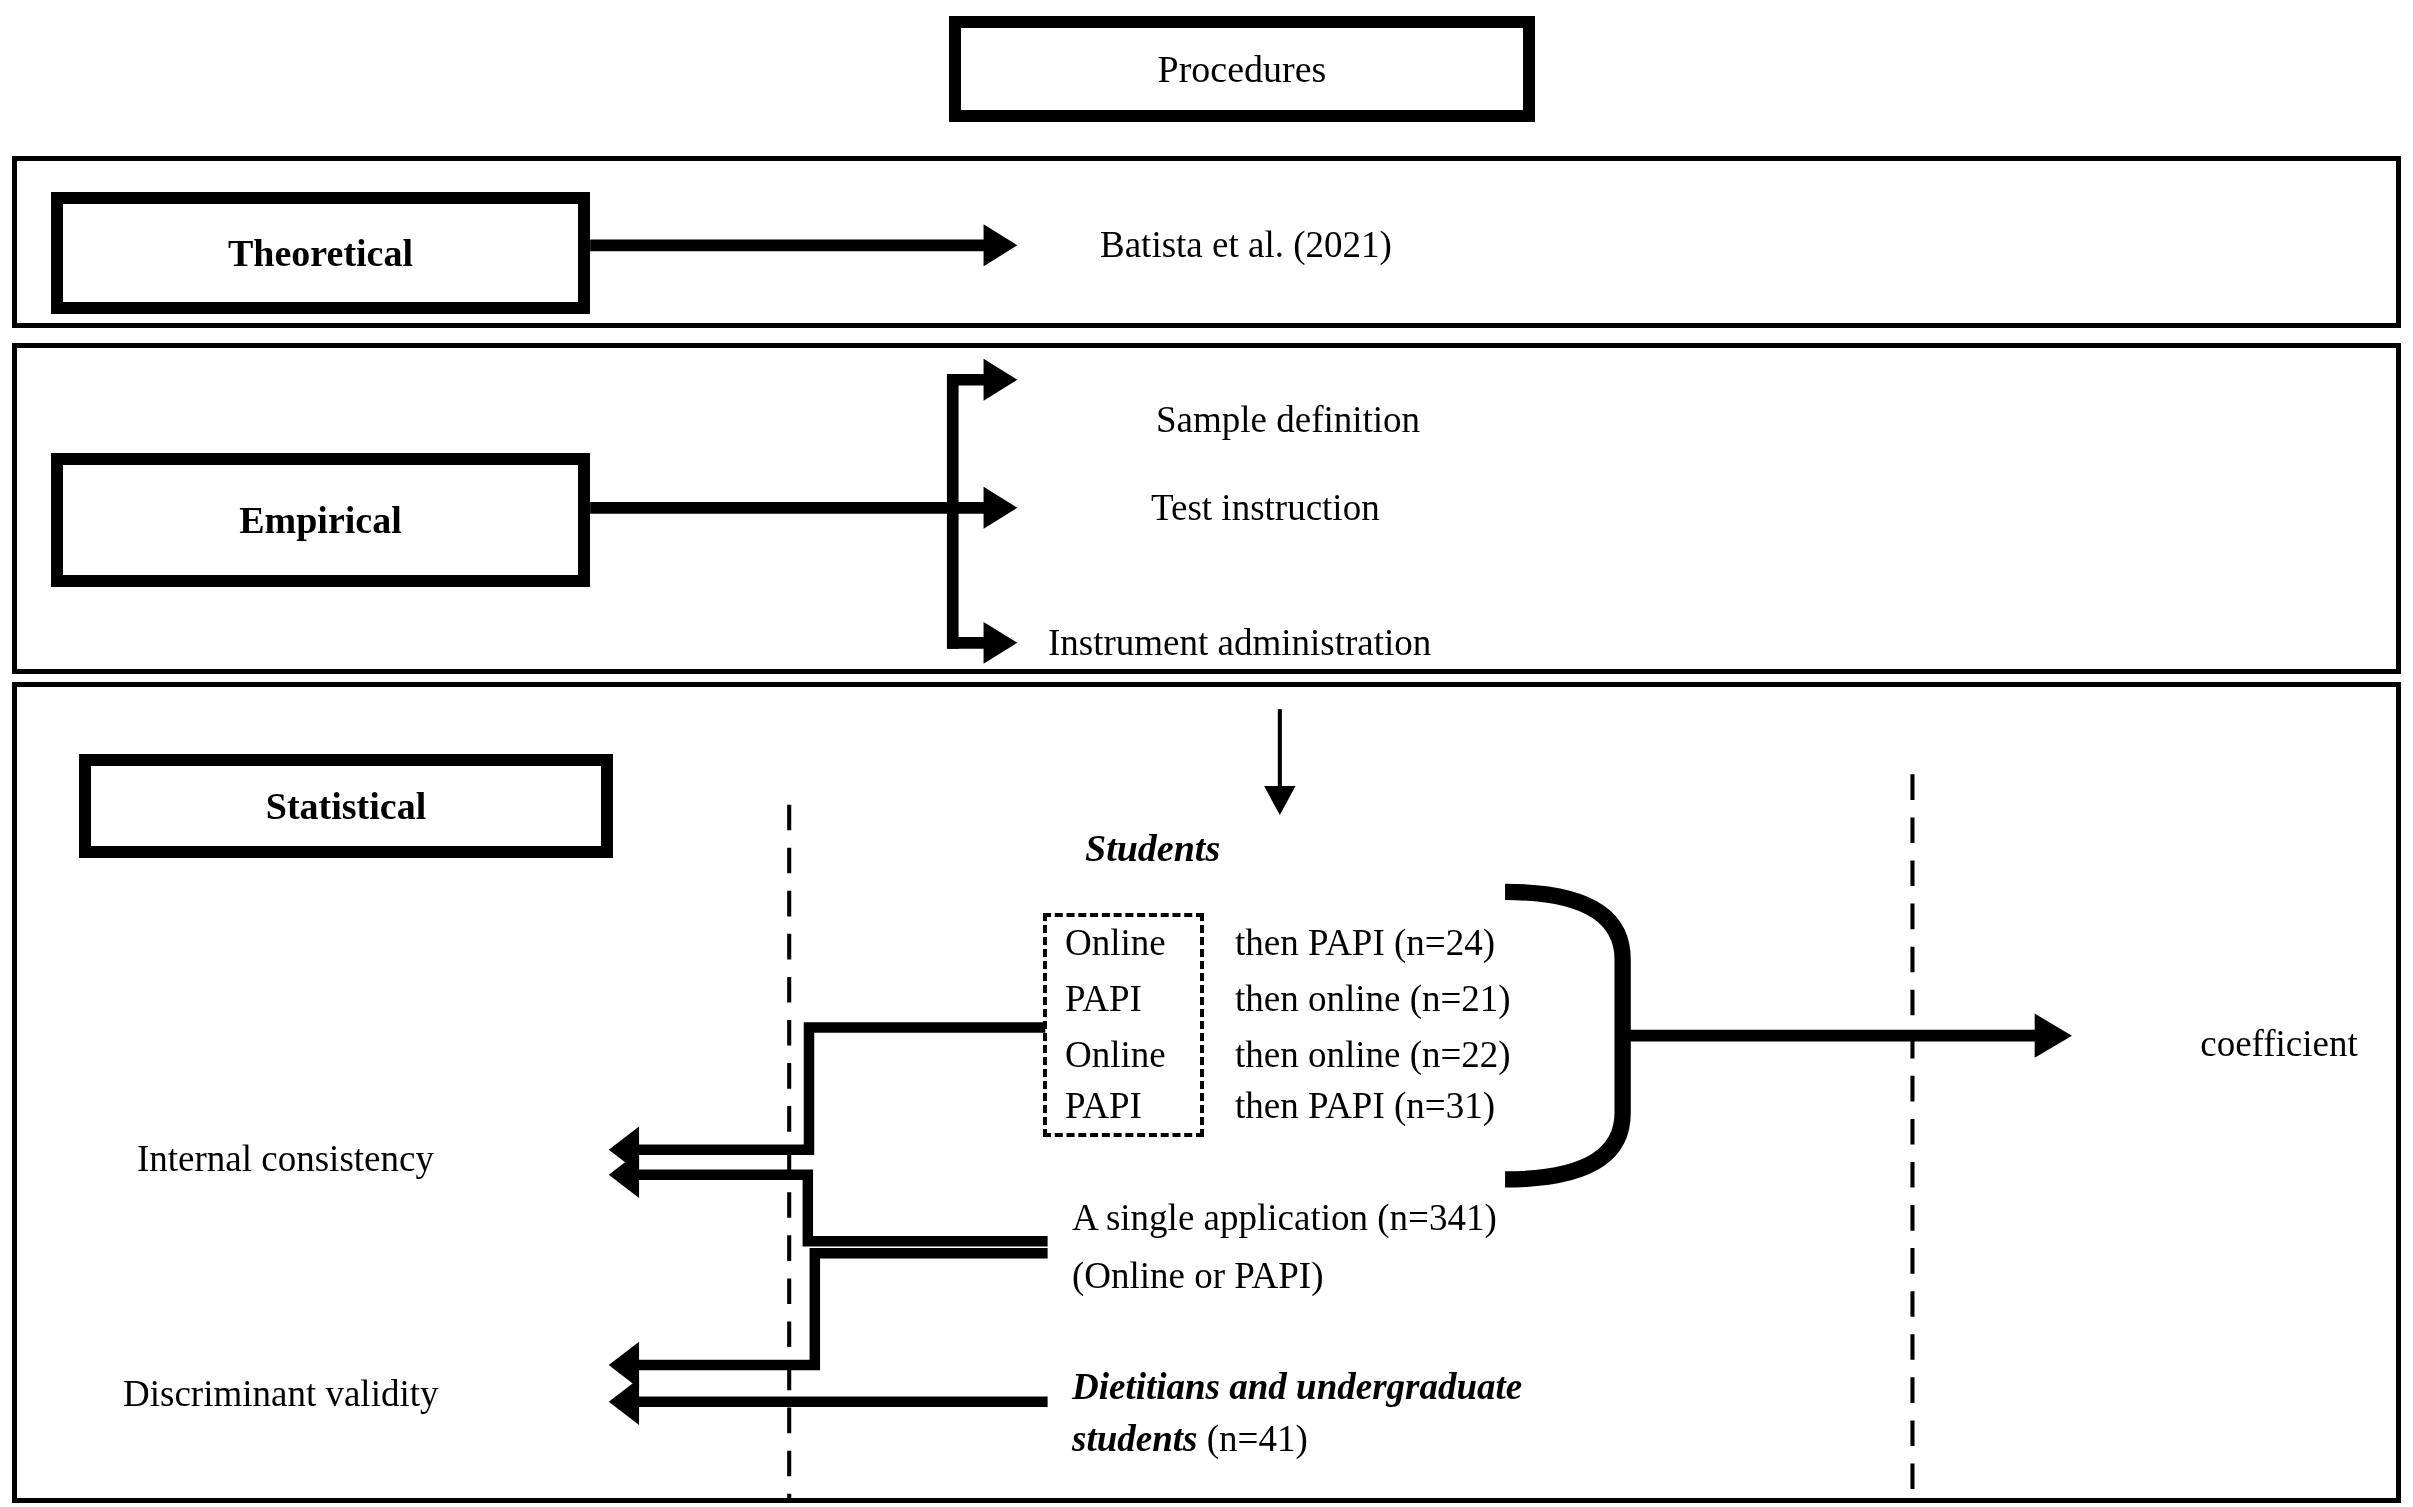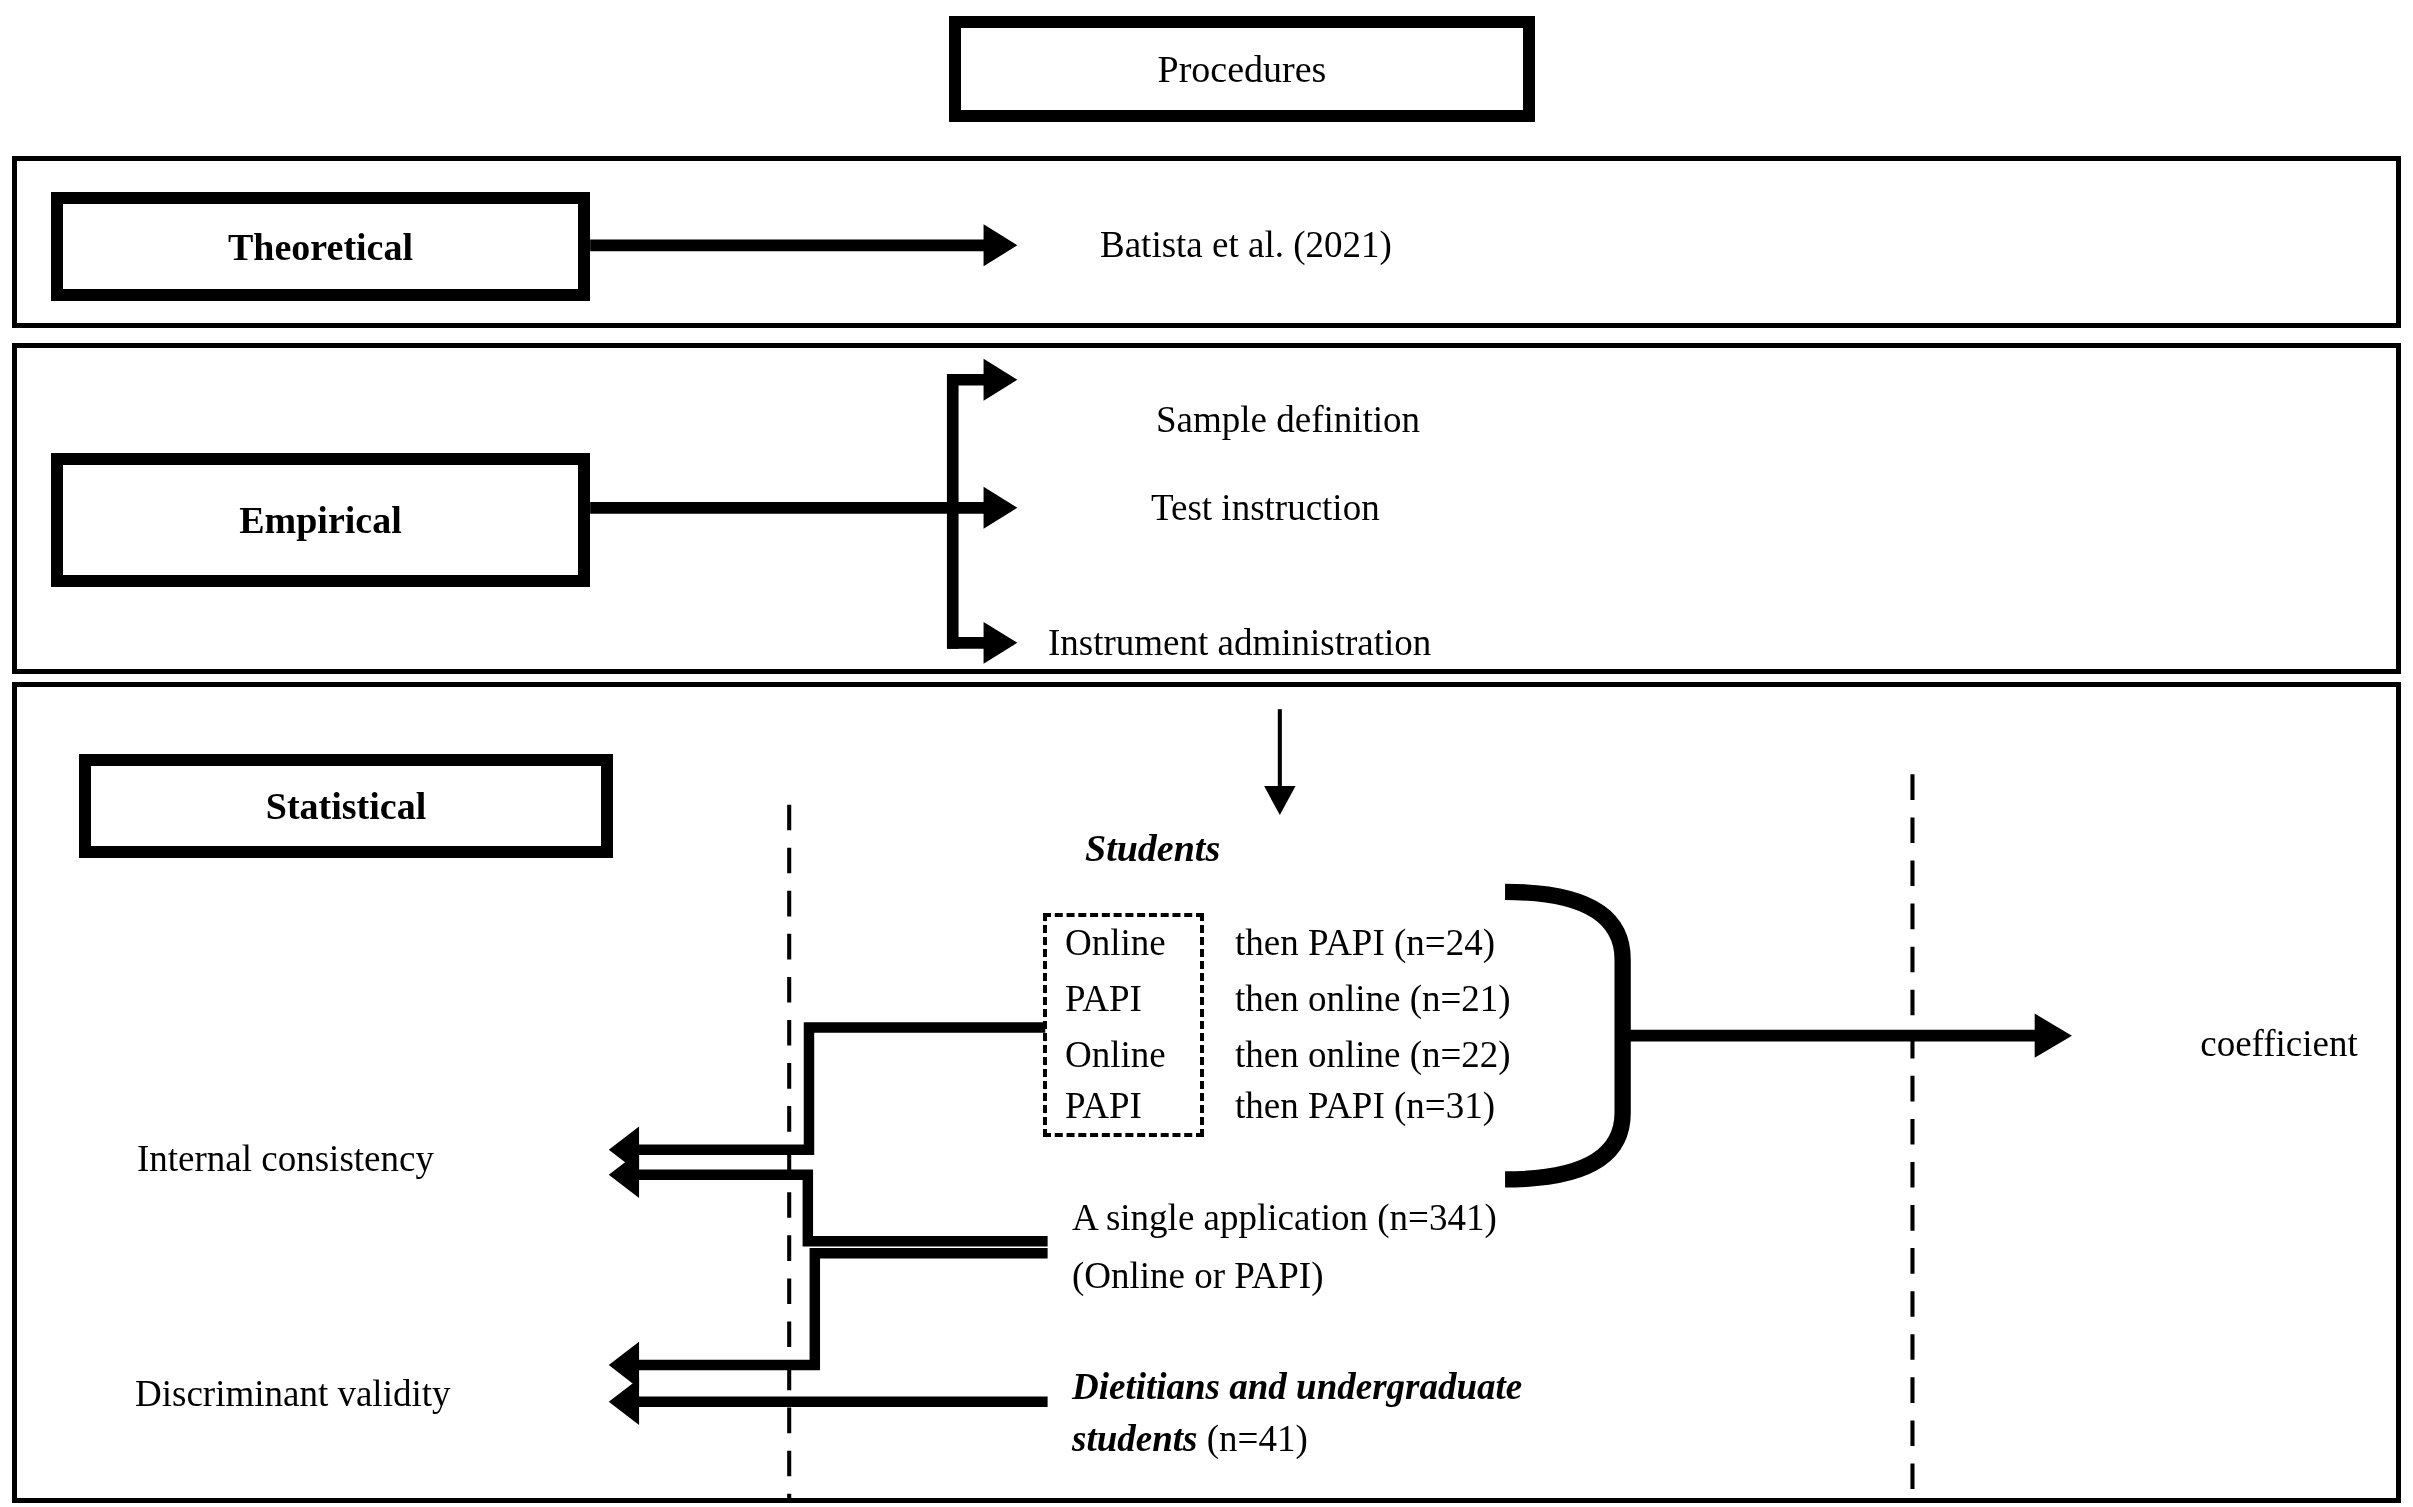--- a/index.html
+++ b/index.html
@@ -86,21 +86,21 @@
   </svg>
 
   <div class="box title-box" style="left:949px; top:15.7px; width:586px; height:106px;">
     <span>Procedures</span>
   </div>
 
   <div class="box outer-section" style="left:12.2px; top:156px; width:2389px; height:172px;"></div>
   <div class="box outer-section" style="left:12.2px; top:343px; width:2389px; height:331px;"></div>
   <div class="box outer-section" style="left:12.2px; top:682px; width:2389px; height:821px;"></div>
 
-  <div class="box label-box" style="left:51px; top:192px; width:539px; height:109px;">
+  <div class="box label-box" style="left:51px; top:192px; width:539px; height:122px;">
     <span>Theoretical</span>
   </div>
   <div class="box label-box" style="left:51px; top:453px; width:539px; height:134px;">
     <span>Empirical</span>
   </div>
   <div class="box label-box" style="left:51px; top:754px; width:534px; height:104px;margin-left:28px;">
     <span>Statistical</span>
   </div>
 
   <div class="txt" style="left:1100px; top:226px;">Batista et al. (2021)</div>
@@ -120,21 +120,21 @@
   <div class="txt" style="left:1065px; top:1036px;">Online</div>
   <div class="txt" style="left:1235px; top:1036px;">then online (n=22)</div>
   <div class="txt" style="left:1065px; top:1087px;">PAPI</div>
   <div class="txt" style="left:1235px; top:1087px;">then PAPI (n=31)</div>
 
   <div class="stability">
     <div>coefficient</div>
   </div>
 
   <div class="txt" style="left:137px; top:1140px;">Internal consistency</div>
-  <div class="txt" style="left:123px; top:1375px;margin-left:12px;">Discriminant validity</div>
+  <div class="txt" style="left:123px; top:1375px;">Discriminant validity</div>
 
   <div class="txt" style="left:1072px; top:1199px;">A single application (n=341)</div>
   <div class="txt" style="left:1072px; top:1257px;">(Online or PAPI)</div>
 
   <div class="txt bold-italic" style="left:1072px; top:1368px;">Dietitians and undergraduate</div>
   <div class="txt" style="left:1072px; top:1420px;">
     <span class="bold-italic">students</span><span> (n=41)</span>
   </div>
 
 </div>

